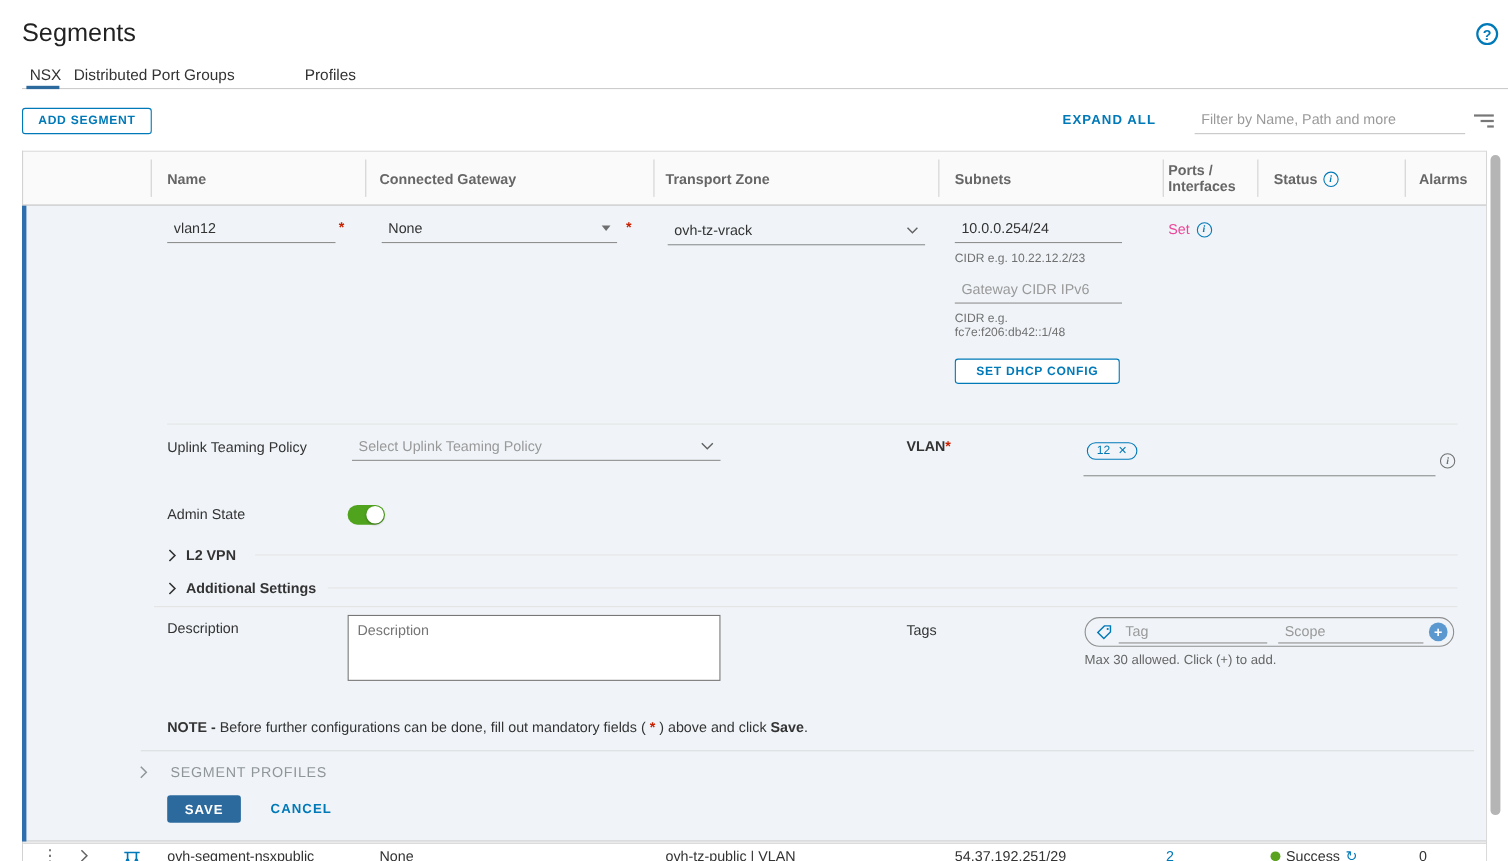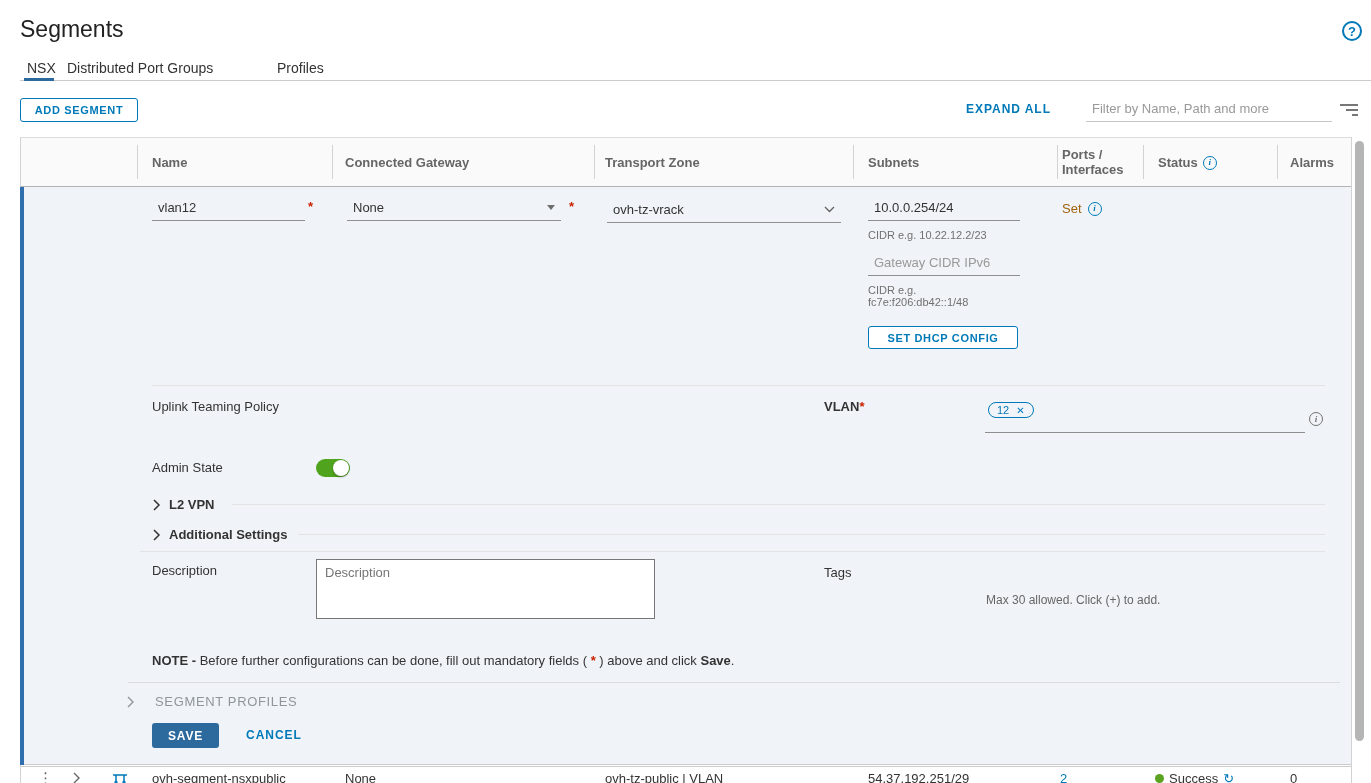--- a/index.html
+++ b/index.html
@@ -115,33 +115,39 @@
     <span>ovh-tz-vrack</span>
     <svg width="11" height="7" viewBox="0 0 11 7">
         <polyline points="1,1 5.5,5.5 10,1" fill="none" stroke="#616161" stroke-width="1.3"></polyline>
       </svg>
   </div>
 
   <input class="abs uinput" style="left: 868px; top: 197px; width: 152px;" value="10.0.0.254/24">
   <div class="abs hint" style="left:868px;top:229px;">CIDR e.g. 10.22.12.2/23</div>
 
   <div class="abs" style="left:1062px;top:201px;display:flex;align-items:center;gap:6px;">
-    <span style="font-size:13px;color:#a16207;">Set</span>
+    <span style="font-size:13px;color:#ec4899;">Set</span>
     <span class="info-i">i</span>
   </div>
 
   <input class="abs uinput" style="left: 868px; top: 252px; width: 152px;" placeholder="Gateway CIDR IPv6">
   <div class="abs hint" style="left:868px;top:284px;">CIDR e.g.</div>
   <div class="abs hint" style="left:868px;top:296px;">fc7e:f206:db42::1/48</div>
 
   <button class="abs btn-outline" style="left:868px;top:326px;width:150px;height:23px;">SET DHCP CONFIG</button>
 
   <div class="abs hline" style="left:152px;top:385px;width:1173px;"></div>
 
   <div class="abs lbl" style="left:152px;top:399px;">Uplink Teaming Policy</div>
+  <div class="abs selectbox" style="left:320px;top:395px;width:335px;">
+    <span class="ph">Select Uplink Teaming Policy</span>
+    <svg width="12" height="8" viewBox="0 0 12 8">
+        <polyline points="1,1 6,6 11,1" fill="none" stroke="#616161" stroke-width="1.3"></polyline>
+      </svg>
+  </div>
 
   <div class="abs" style="left:824px;top:397px;">
     <span class="lbl bold">VLAN</span><span class="req">*</span>
   </div>
   <span class="abs chip" style="left:988px;top:402px;">
     <span>12</span>
     <span class="x">✕</span>
   </span>
   <div class="abs" style="left:985px;top:432px;width:320px;height:1px;background:#8f8f8f;"></div>
   <span class="abs info-i gray" style="left:1309px;top:412px;">i</span>
@@ -166,20 +172,29 @@
     <span class="elabel">Additional Settings</span>
   </div>
   <div class="abs hline" style="left:298px;top:534px;width:1027px;"></div>
 
   <div class="abs hline" style="left:140px;top:551px;width:1185px;"></div>
 
   <div class="abs lbl" style="left:152px;top:563px;">Description</div>
   <textarea class="abs descbox" style="left: 316px; top: 559px;" placeholder="Description"></textarea>
 
   <div class="abs lbl" style="left:824px;top:565px;">Tags</div>
+  <div class="abs tagpill" style="left:986px;top:561px;width:336px;height:27px;">
+    <svg class="abs" style="left:9px;top:5px;" width="16" height="16" viewBox="0 0 16 16">
+      <path d="M2 8 L8 2 H13.5 V7.5 L7.5 13.5 Z" fill="none" stroke="#0079b8" stroke-width="1.3"></path>
+      <circle cx="11" cy="4.8" r="1" fill="#0079b8"></circle>
+    </svg>
+    <input class="abs uinput" style="left: 30px; top: 1px; width: 135px; padding-bottom: 3px;" placeholder="Tag">
+    <input class="abs uinput" style="left: 175px; top: 1px; width: 132px; padding-bottom: 3px;" placeholder="Scope">
+    <span class="abs pluscirc" style="left:312px;top:4px;">+</span>
+  </div>
   <div class="abs" style="left:986px;top:593px;font-size:12px;color:#666;">Max 30 allowed. Click (+) to add.</div>
 
   <div class="abs" style="left:152px;top:653px;font-size:13px;color:#333;">
     <span class="bold">NOTE -</span><span> Before further configurations can be done, fill out mandatory fields ( </span><span class="req">*</span><span> ) above and click </span><span class="bold">Save</span><span>.</span>
   </div>
 
   <div class="abs hline" style="left:128px;top:682px;width:1212px;background:#dcdcdc;"></div>
 
   <div class="abs expander" style="left:126px;top:694px;">
     <svg width="9" height="12" viewBox="0 0 9 12">

